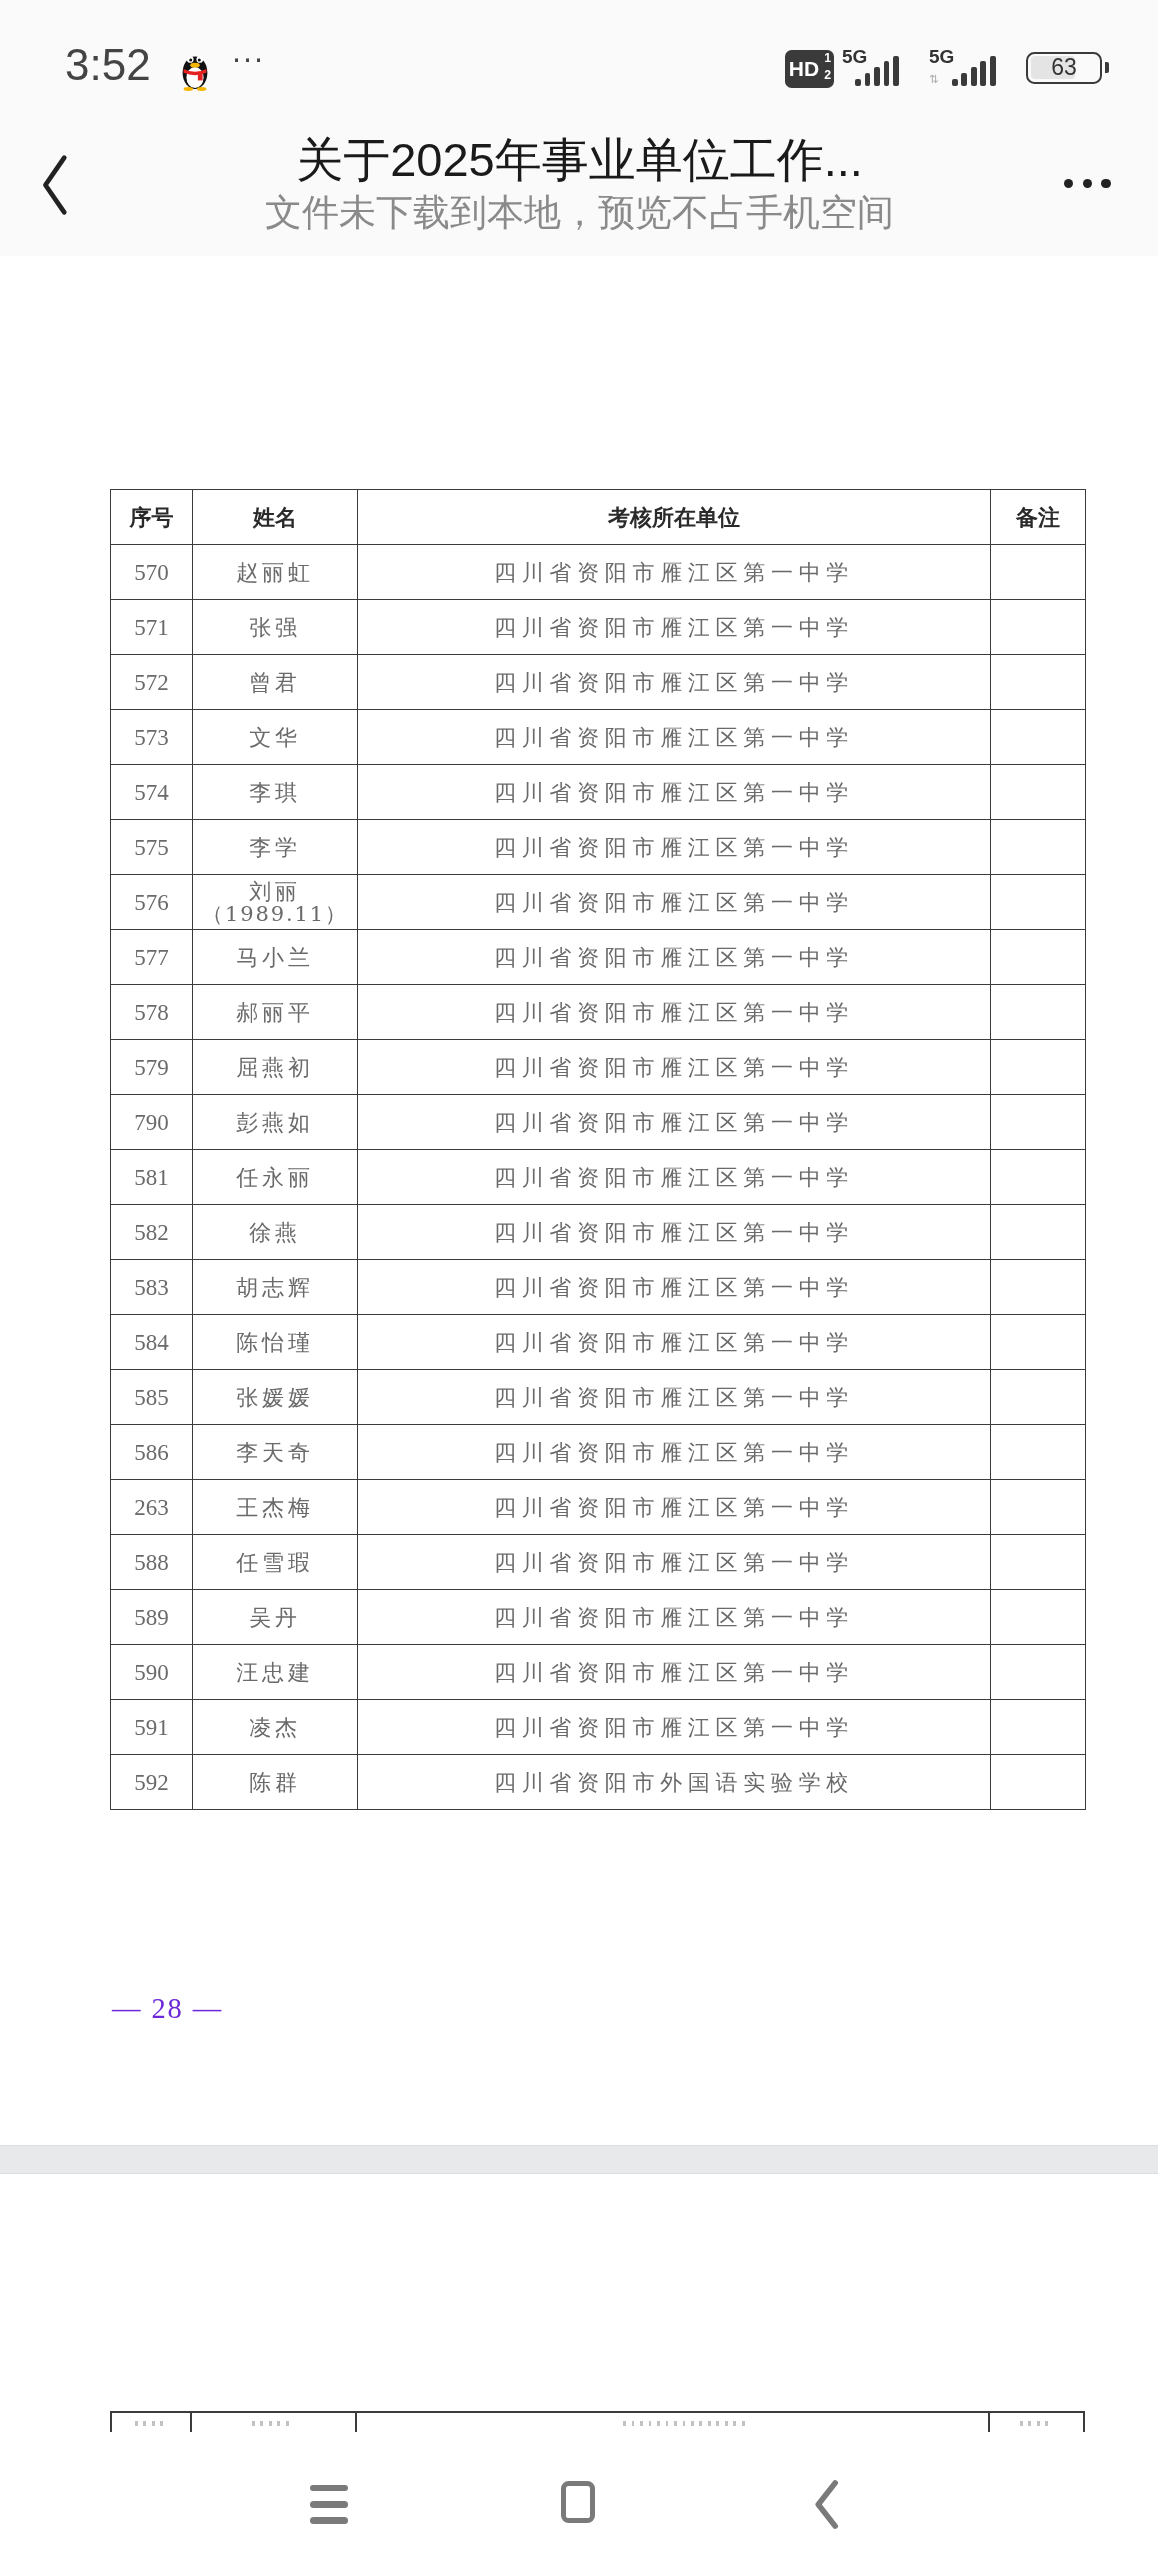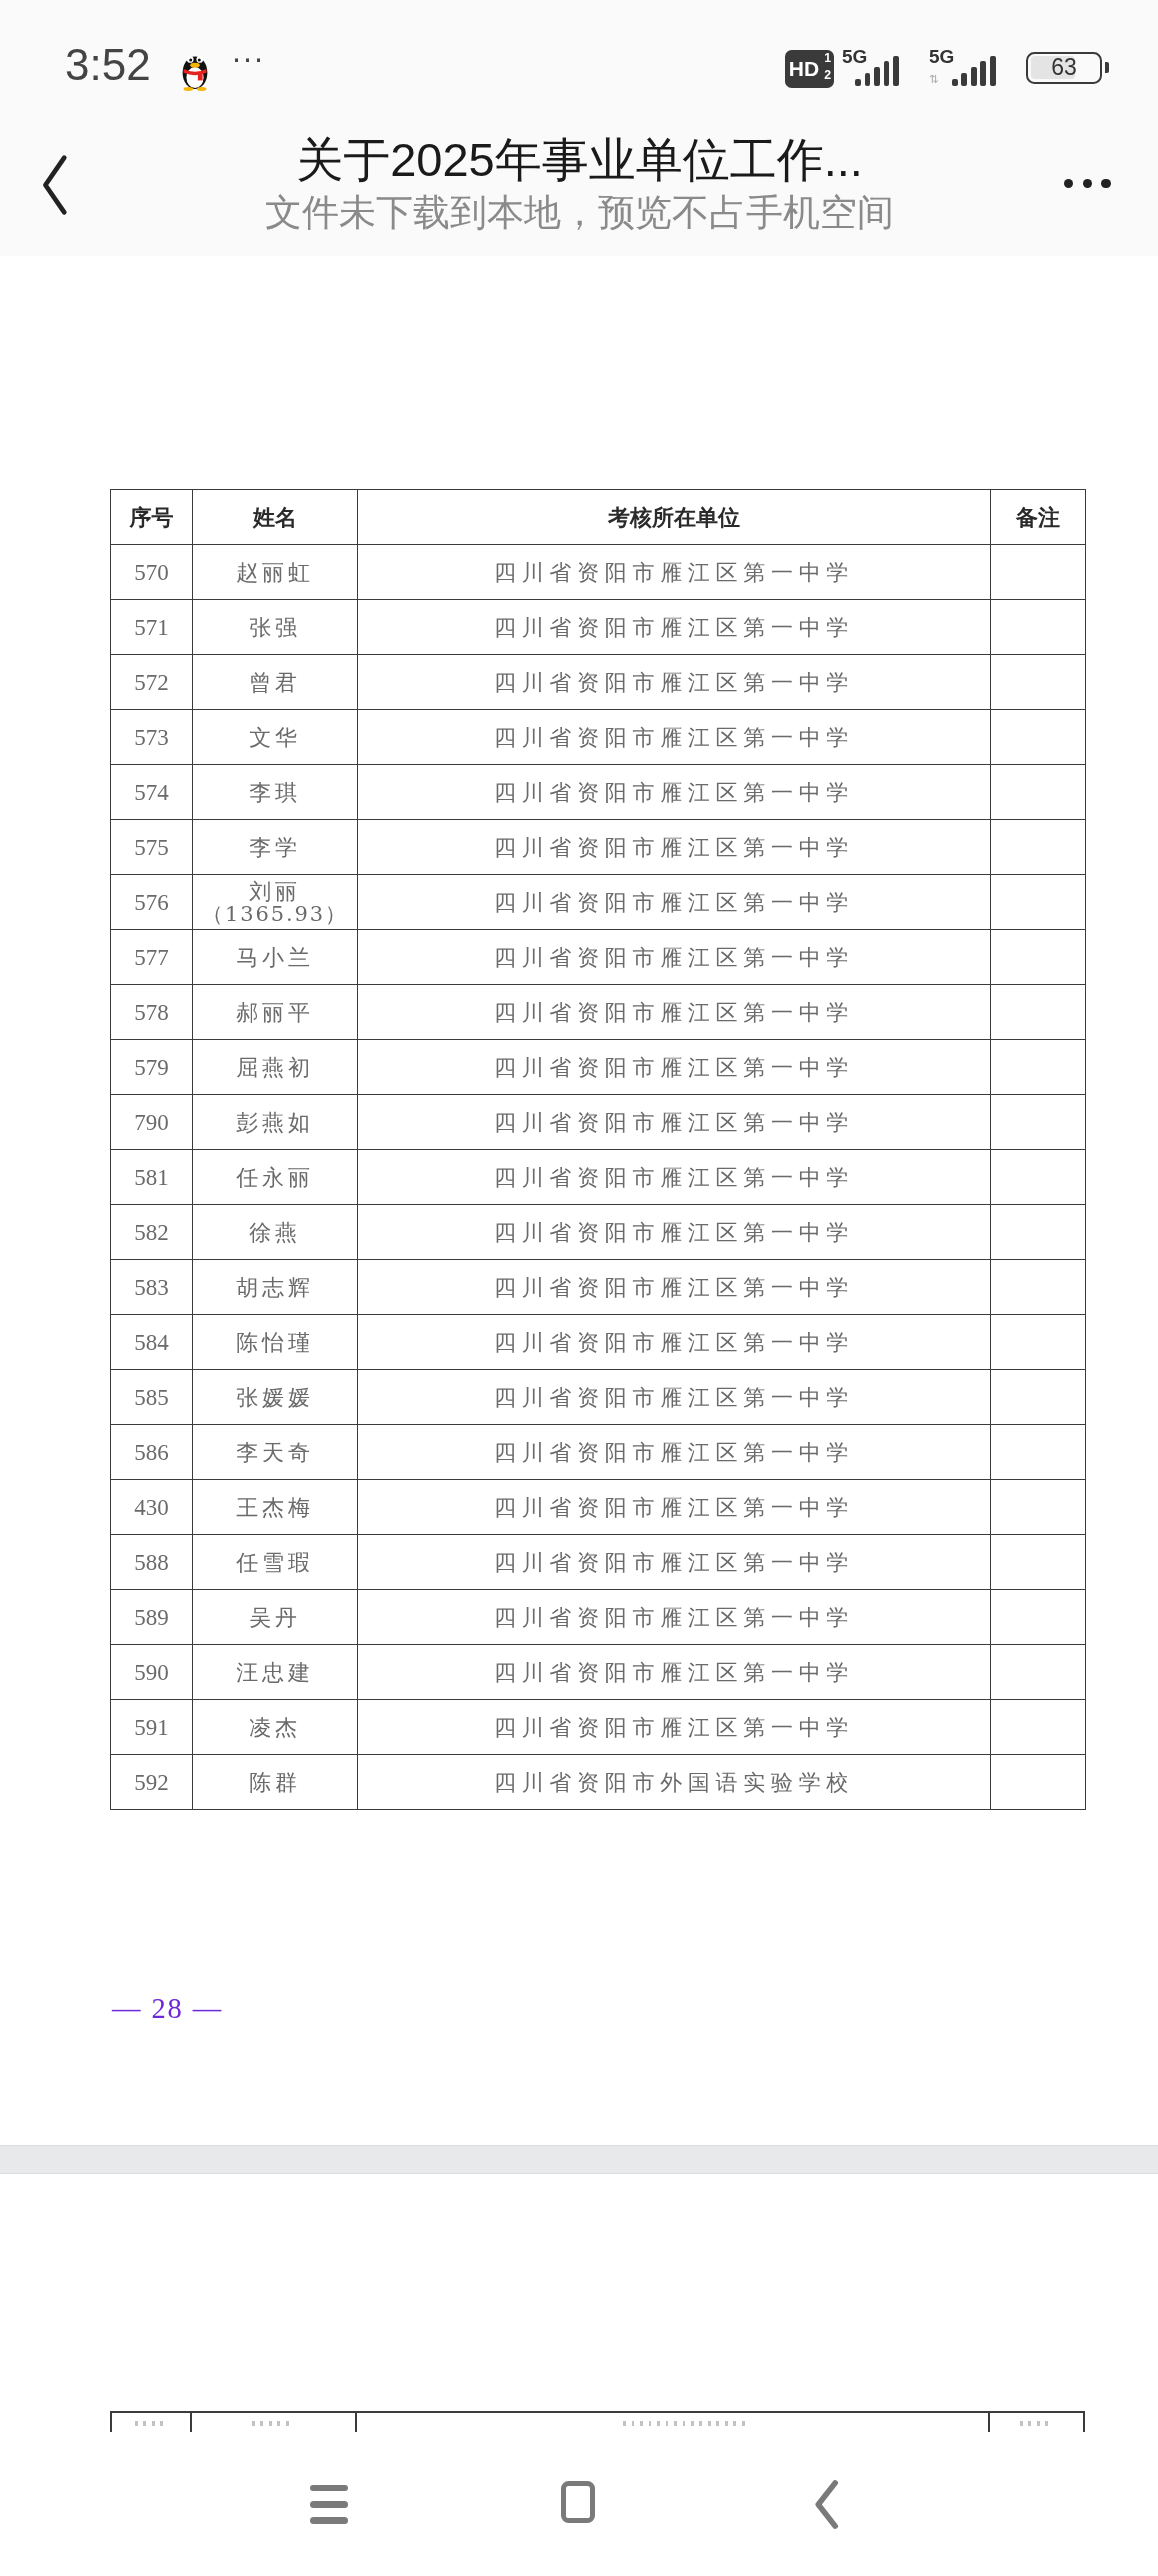--- a/index.html
+++ b/index.html
@@ -212,21 +212,21 @@
       <tr>
         <td class="seq">575</td>
         <td class="name"><span>李学</span></td>
         <td class="unit">四川省资阳市雁江区第一中学</td>
         <td class="note"></td>
       </tr>
       <tr>
         <td class="seq">576</td>
         <td class="name">
           <span style="display: block;">刘丽</span>
-          <span class="name-sub">（1365.93）</span>
+          <span class="name-sub">（1989.11）</span>
         </td>
         <td class="unit">四川省资阳市雁江区第一中学</td>
         <td class="note"></td>
       </tr>
       <tr>
         <td class="seq">577</td>
         <td class="name"><span>马小兰</span></td>
         <td class="unit">四川省资阳市雁江区第一中学</td>
         <td class="note"></td>
       </tr>
@@ -278,21 +278,21 @@
         <td class="unit">四川省资阳市雁江区第一中学</td>
         <td class="note"></td>
       </tr>
       <tr>
         <td class="seq">586</td>
         <td class="name"><span>李天奇</span></td>
         <td class="unit">四川省资阳市雁江区第一中学</td>
         <td class="note"></td>
       </tr>
       <tr>
-        <td class="seq">430</td>
+        <td class="seq">263</td>
         <td class="name"><span>王杰梅</span></td>
         <td class="unit">四川省资阳市雁江区第一中学</td>
         <td class="note"></td>
       </tr>
       <tr>
         <td class="seq">588</td>
         <td class="name"><span>任雪瑕</span></td>
         <td class="unit">四川省资阳市雁江区第一中学</td>
         <td class="note"></td>
       </tr>

